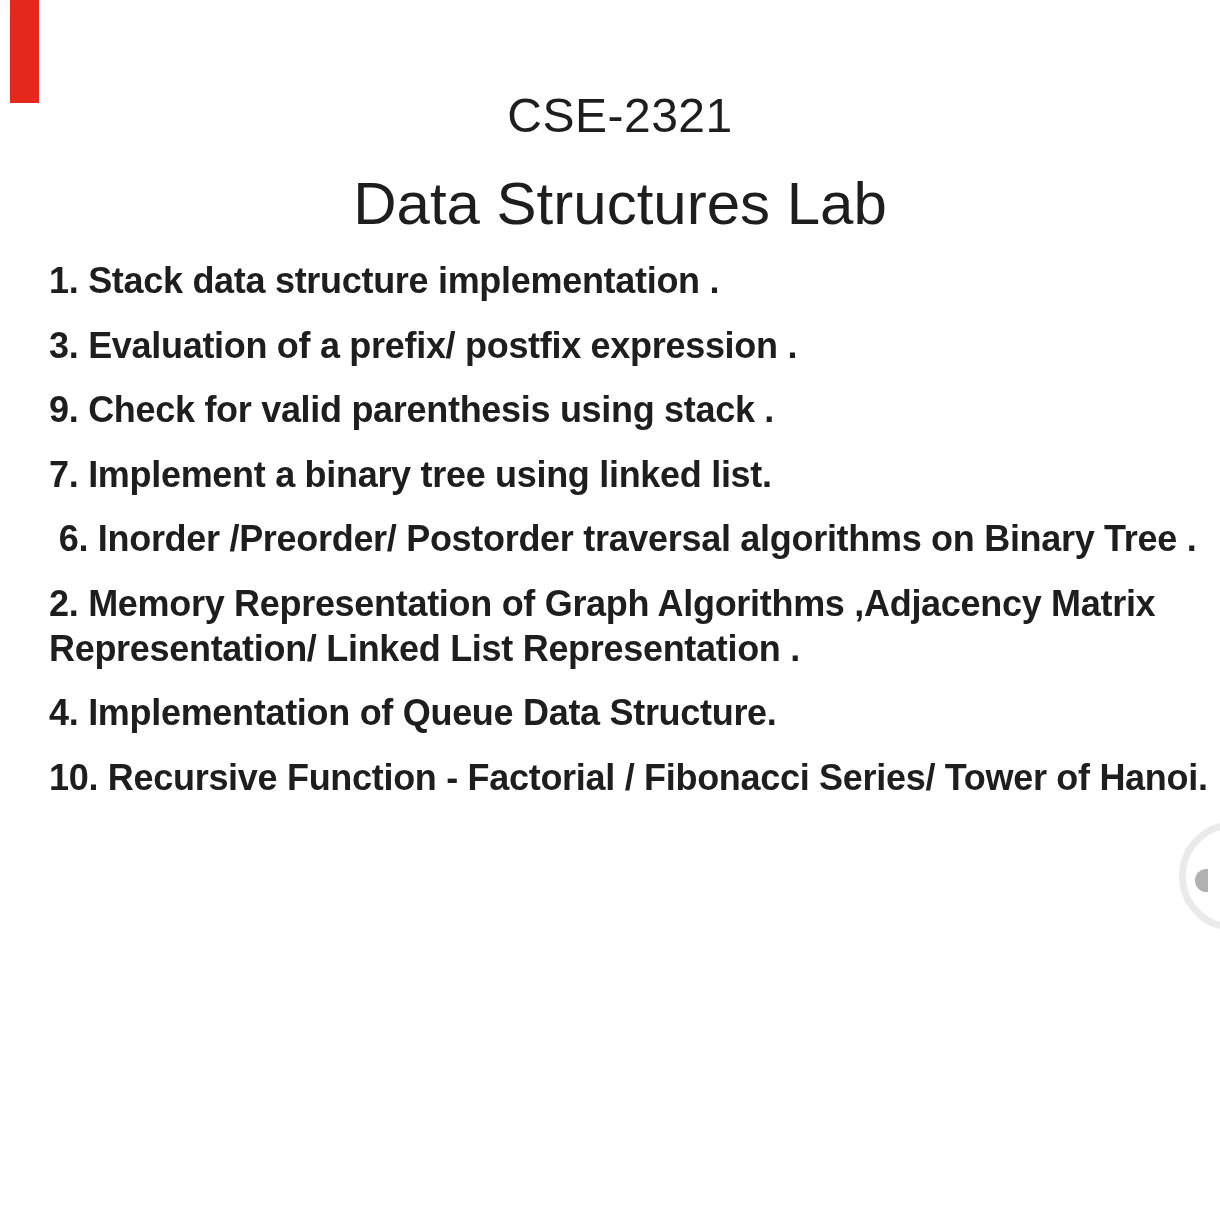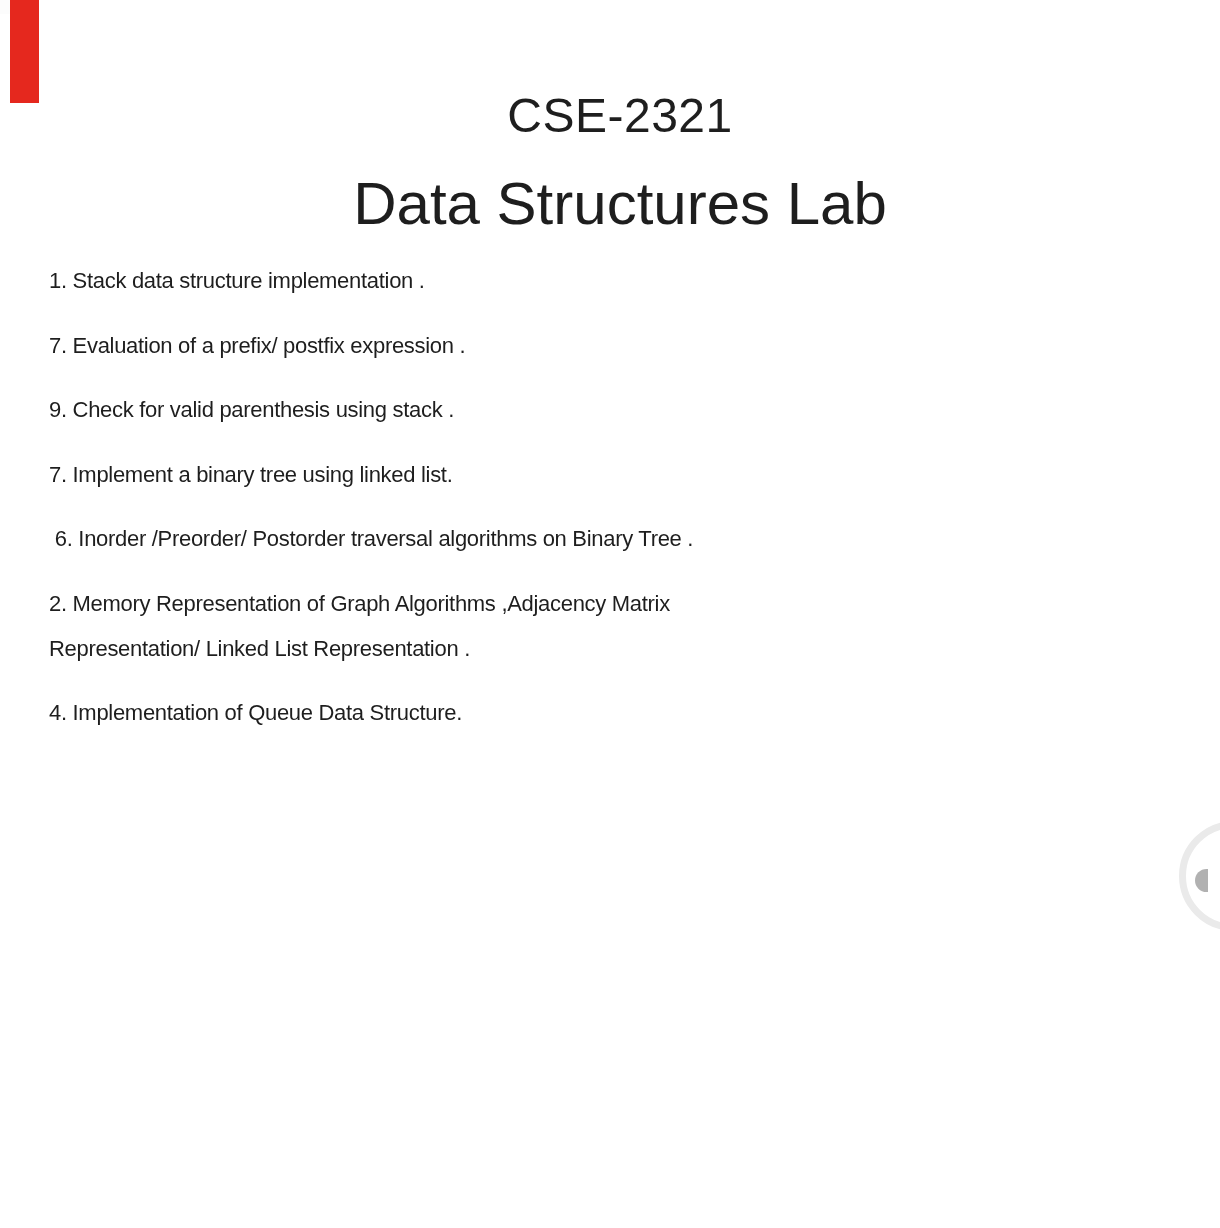--- a/index.html
+++ b/index.html
@@ -27,25 +27,26 @@
   .course-code {
     font-size: 48px; line-height: 58px; font-weight: 400;
     margin-top: 87px; letter-spacing: 0.5px;
   }
   .doc-title {
     font-size: 60px; line-height: 58px; font-weight: 400;
     margin-top: 30px;
   }
   .lab-list { margin: 25px 0 0 49px; }
   .list-item {
-    font-size: 22px;
+    font-size: 36px;
     line-height: 45px;
     letter-spacing: -0.3px;
     white-space: pre;
     margin-bottom: 19.5px;
+    font-weight: bold;
   }
   .nav-button {
     position: absolute; left: 1179px; top: 821px;
     width: 110px; height: 110px;
     border: 7px solid #eaeaea;
     border-radius: 50%;
     background: #ffffff;
   }
   .nav-arrow {
     position: absolute; left: 9px; top: 41px;
@@ -62,26 +63,27 @@
   <div class="corner-patch"></div>
   <div class="red-marker"></div>
 
   <div class="titles">
     <div class="course-code">CSE-2321</div>
     <div class="doc-title">Data Structures Lab</div>
   </div>
 
   <div class="lab-list">
     <div class="list-item">1. Stack data structure implementation .</div>
-    <div class="list-item">7. Evaluation of a prefix/ postfix expression .</div>
+    <div class="list-item">3. Evaluation of a prefix/ postfix expression .</div>
     <div class="list-item">9. Check for valid parenthesis using stack .</div>
     <div class="list-item">7. Implement a binary tree using linked list.</div>
     <div class="list-item"> 6. Inorder /Preorder/ Postorder traversal algorithms on Binary Tree .</div>
     <div class="list-item">2. Memory Representation of Graph Algorithms ,Adjacency Matrix
 Representation/ Linked List Representation .</div>
     <div class="list-item">4. Implementation of Queue Data Structure.</div>
+    <div class="list-item">10. Recursive Function - Factorial / Fibonacci Series/ Tower of Hanoi.</div>
   </div>
 
   <div class="nav-button">
     <div class="nav-arrow"></div>
   </div>
 
 </div>
 
 </body></html>

